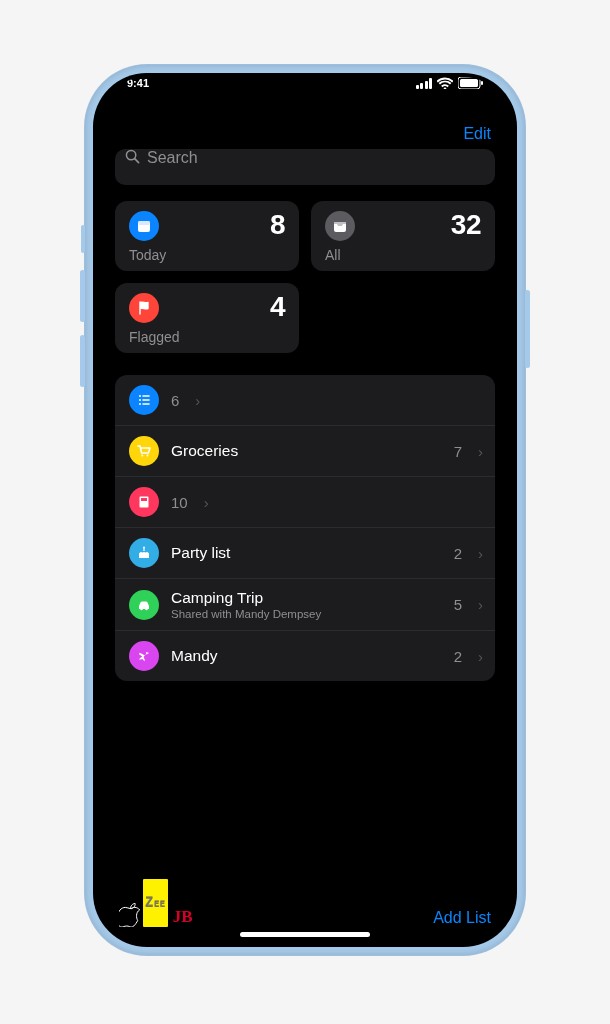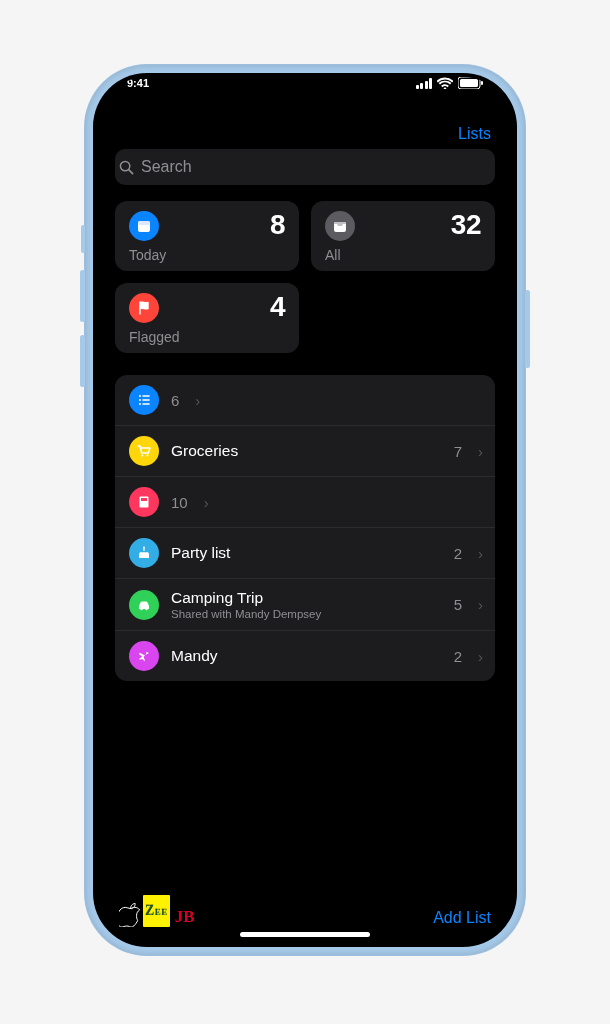--- a/index.html
+++ b/index.html
@@ -51,22 +51,22 @@
   .sig-bars span:nth-child(3){height:8px;} .sig-bars span:nth-child(4){height:11px;}
   .wifi-icon svg, .battery svg{ display:block;}
 
   .nav-bar{ display:flex; justify-content:flex-end; padding:4px 22px 6px;}
   .edit-btn{ color:#0a84ff; font-size:16px;}
 
   .content{ padding: 0 18px;}
 
   
   .search{
-    display:flex; align-items:center; gap:7px;
-    background:#1c1c1e; border-radius:10px; height:36px; padding:0 4px;
+    display:flex; align-items:flex-start; gap:7px;
+    background:#1c1c1e; border-radius:10px; height:36px; padding:0 10px;
     margin-bottom:16px;
   }
   .search svg{ width:15px;height:15px;}
   .search input{
     flex:1; background:transparent; border:none; outline:none; color:#fff;
     font-size:16px;
   }
   .search input::placeholder{ color:#8e8e93;}
 
   
@@ -97,21 +97,21 @@
 
   
   .footer{ position:absolute; left:0; right:0; bottom:16px; padding:0 22px; display:flex; align-items:flex-end; justify-content:space-between;}
   .add-list{ color:#0a84ff; font-size:16px;}
 
   .home-indicator{ position:absolute; bottom:6px; left:50%; transform:translateX(-50%); width:130px; height:5px; background:#fff; border-radius:3px;}
 
   
   .logo{ display:flex; align-items:flex-end; gap:2px;}
   .logo .apple{ color:#fff;}
-  .logo .zee{ font-family: Liberation Serif, serif; font-weight:700; font-size:14px; background:#fff200; color:#14532d; padding:8px 2px; border-radius:1px; letter-spacing:.5px; text-shadow:0 -1px 0 rgba(0,0,0,.3);}
+  .logo .zee{ font-family: Liberation Mono, monospace; font-weight:700; font-size:14px; background:#fff200; color:#737373; padding:16px 2px; border-radius:1px; letter-spacing:.5px; text-shadow:0 -1px 0 rgba(0,0,0,.3);}
   .logo .zee small{font-size:9px;}
   .logo .jb{ font-family: serif; font-weight:800; font-size:17px; color:#d4002a; margin-left:3px;}
 
   svg{ display:block; }
 </style>
 </head>
 <body>
 
 <div class="phone-outer">
   <span class="side-btn mute"></span>
@@ -145,21 +145,21 @@
             <svg width="25" height="12" viewBox="0 0 25 12">
                 <rect x="0" y="0" width="22" height="12" rx="3" fill="none" stroke="#fff" stroke-width="1"></rect>
                 <rect x="2" y="2" width="18" height="8" rx="1.5" fill="#fff"></rect>
                 <rect x="23" y="4" width="2" height="4" rx="1" fill="#fff"></rect>
               </svg>
           </span>
         </div>
       </div>
 
       <div class="nav-bar">
-        <span class="edit-btn">Lists</span>
+        <span class="edit-btn">Edit</span>
       </div>
 
       <div class="content">
 
         <div class="search">
           <span>
             <svg viewBox="0 0 16 16">
                 <circle cx="6.5" cy="6.5" r="5" fill="none" stroke="#8e8e93" stroke-width="1.6"></circle>
                 <line x1="10.3" y1="10.3" x2="14.5" y2="14.5" stroke="#8e8e93" stroke-width="1.8" stroke-linecap="round"></line>
               </svg>

